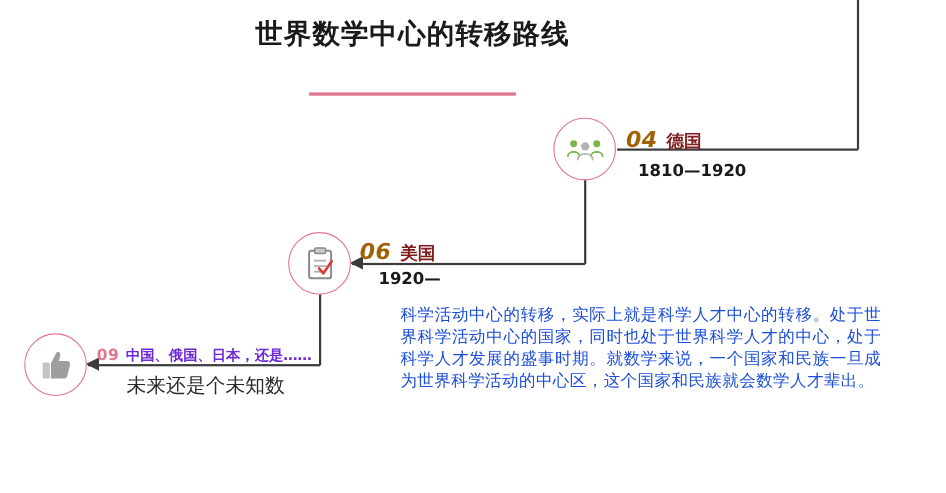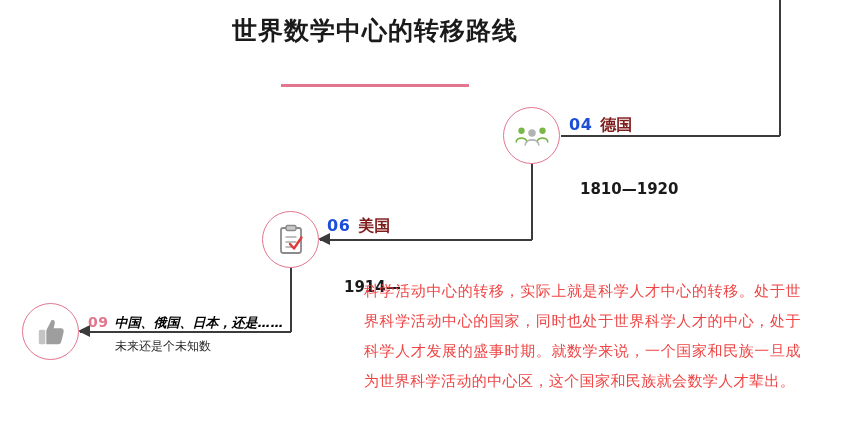--- a/index.html
+++ b/index.html
@@ -64,71 +64,70 @@
   }
   .node svg { display: block; }
 
   
   .label-row {
     position: absolute;
     white-space: nowrap;
     font-family: "DejaVu Sans", "Liberation Sans", sans-serif;
   }
   .num {
-    color: #1d4ed8;
-    font-size: 16px;
+    color: #a16207;
+    font-size: 20px;
     font-weight: bold;
     letter-spacing: 0.5px;
+    font-style: italic;
   }
   .num-sm {
     color: #e2768e;
     font-size: 14px;
     font-weight: bold;
     letter-spacing: 0.5px;
   }
   .cname {
     color: #7f1d1d;
     font-size: 16px;
     font-weight: bold;
     margin-left: 8px;
   }
   .cname-sm {
-    color: #000000;
+    color: #6d28d9;
     font-size: 13px;
     font-weight: bold;
     margin-left: 6px;
-    font-style: italic;
   }
   .years {
     position: absolute;
     font-family: "DejaVu Sans", "Liberation Sans", sans-serif;
     font-size: 15px;
     font-weight: bold;
     color: #1a1a1a;
     white-space: nowrap;
-    margin-top: 34px;
   }
   .sub-note {
     position: absolute;
     font-family: Liberation Mono, monospace;
-    font-size: 12px;
+    font-size: 18px;
     color: #2b2b2b;
     white-space: nowrap;
   }
 
   
   .paragraph {
     position: absolute;
     left: 364px;
     top: 276px;
     width: 437px;
     font-family: "DejaVu Sans", "Liberation Sans", sans-serif;
     font-size: 15px;
-    line-height: 30px;
-    color: #ef4444;
+    line-height: 20px;
+    color: #1d4ed8;
     text-align: justify;
     letter-spacing: 0.4px;
   }
 </style>
 </head>
 <body>
 
 <div id="stage">
 
   <div class="title">世界数学中心的转移路线</div>
@@ -177,21 +176,21 @@
       <rect x="8" y="1.5" width="10" height="5" rx="1.4" fill="#c9c9c9" stroke="#8a8a8a" stroke-width="1.4"></rect>
       <line x1="7.5" y1="13" x2="18.5" y2="13" stroke="#b0b0b0" stroke-width="1.6"></line>
       <line x1="7.5" y1="18" x2="18.5" y2="18" stroke="#b0b0b0" stroke-width="1.6"></line>
       <line x1="7.5" y1="23" x2="15" y2="23" stroke="#b0b0b0" stroke-width="1.6"></line>
       <path d="M12 20 L16 24.5 L23.5 13.5" fill="none" stroke="#e03a3a" stroke-width="2.4" stroke-linecap="round" stroke-linejoin="round"></path>
     </svg>
   </div>
   <div class="label-row" style="left:327px; top:216px;">
     <span class="num">06</span><span class="cname">美国</span>
   </div>
-  <div class="years" style="left:344px; top:244px;">1914—</div>
+  <div class="years" style="left:344px; top:244px;">1920—</div>
 
   <div class="node" style="left:22px; top:303px; width:57px; height:57px;">
     <svg width="30" height="30" viewBox="0 0 32 32">
       <path d="M11 29 L11 14 L16.5 3.5 C19 2.5 20.5 4 20 7 L18.8 12 L26.5 12 C29 12 30 14 29.4 16.2 L27 26 C26.5 28.2 25 29 23 29 Z" fill="#9e9e9e"></path>
       <rect x="3" y="13.5" width="7" height="15.5" rx="1.6" fill="#c4c4c4"></rect>
     </svg>
   </div>
   <div class="label-row" style="left:88px; top:312px;">
     <span class="num-sm">09</span><span class="cname-sm">中国、俄国、日本，还是……</span>
   </div>

